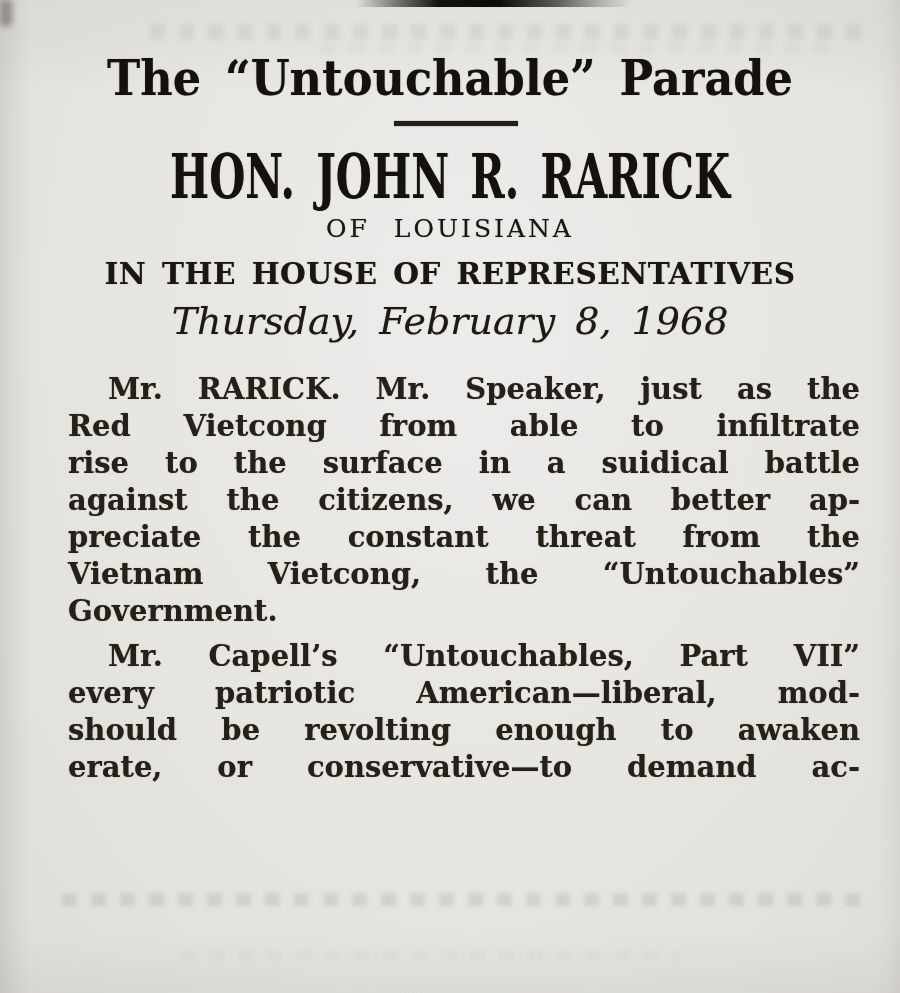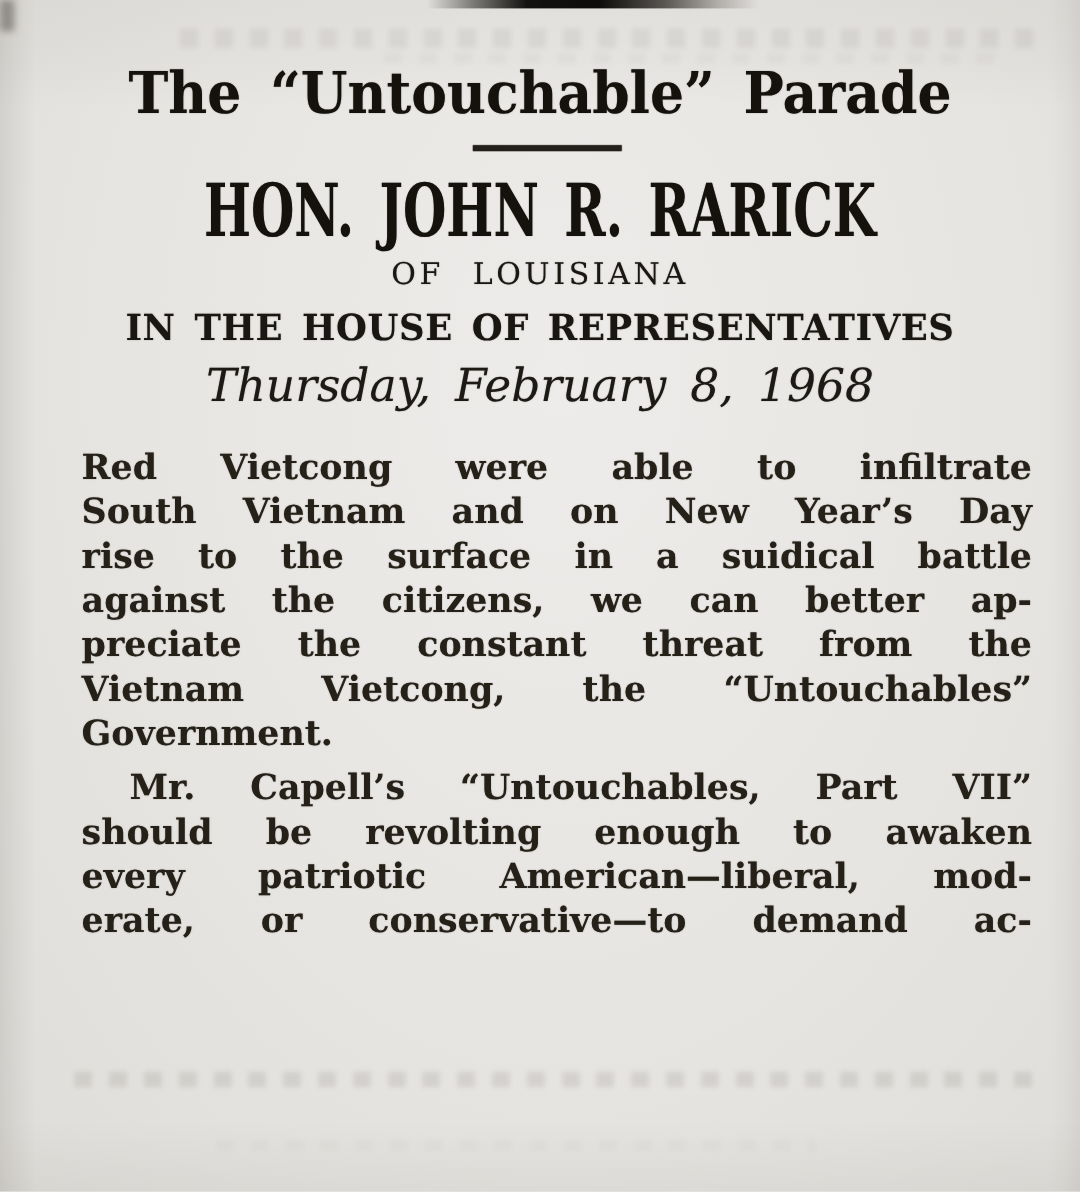--- a/index.html
+++ b/index.html
@@ -105,29 +105,29 @@
     <div class="doc-title">The “Untouchable” Parade</div>
     <div class="title-rule"></div>
     <div class="speaker">HON. JOHN R. RARICK</div>
     <div class="state">OF LOUISIANA</div>
     <div class="chamber">IN THE HOUSE OF REPRESENTATIVES</div>
     <div class="dateline">Thursday, February 8, 1968</div>
   </div>
 
   <div class="body-text">
     <div class="para para1">
-      <div class="line">Red Vietcong were able to infiltrate</div>
-      <div class="line">South Vietnam and on New Year’s Day</div>
+      <div class="line first">Mr. RARICK. Mr. Speaker, just as the</div>
+      <div class="line">Red Vietcong from able to infiltrate</div>
       <div class="line">rise to the surface in a suidical battle</div>
       <div class="line">against the citizens, we can better ap-</div>
       <div class="line">preciate the constant threat from the</div>
       <div class="line">Vietnam Vietcong, the “Untouchables”</div>
       <div class="line short">Government.</div>
     </div>
     <div class="para para2">
       <div class="line first">Mr. Capell’s “Untouchables, Part VII”</div>
+      <div class="line">every patriotic American—liberal, mod-</div>
       <div class="line">should be revolting enough to awaken</div>
-      <div class="line">every patriotic American—liberal, mod-</div>
       <div class="line">erate, or conservative—to demand ac-</div>
     </div>
   </div>
 
 </div>
 
 </body></html>

